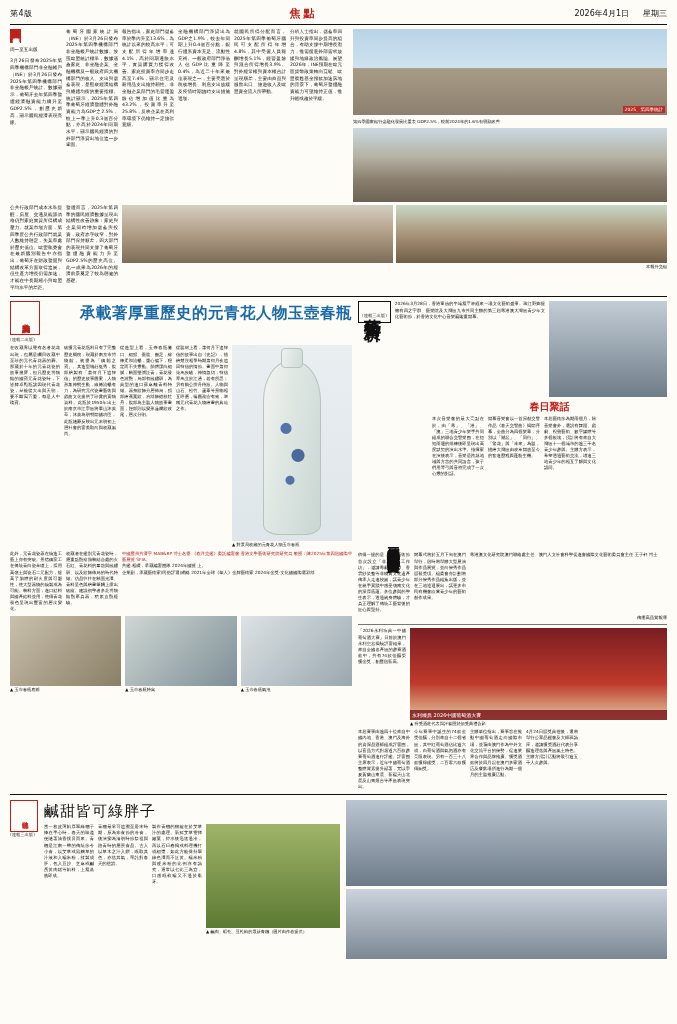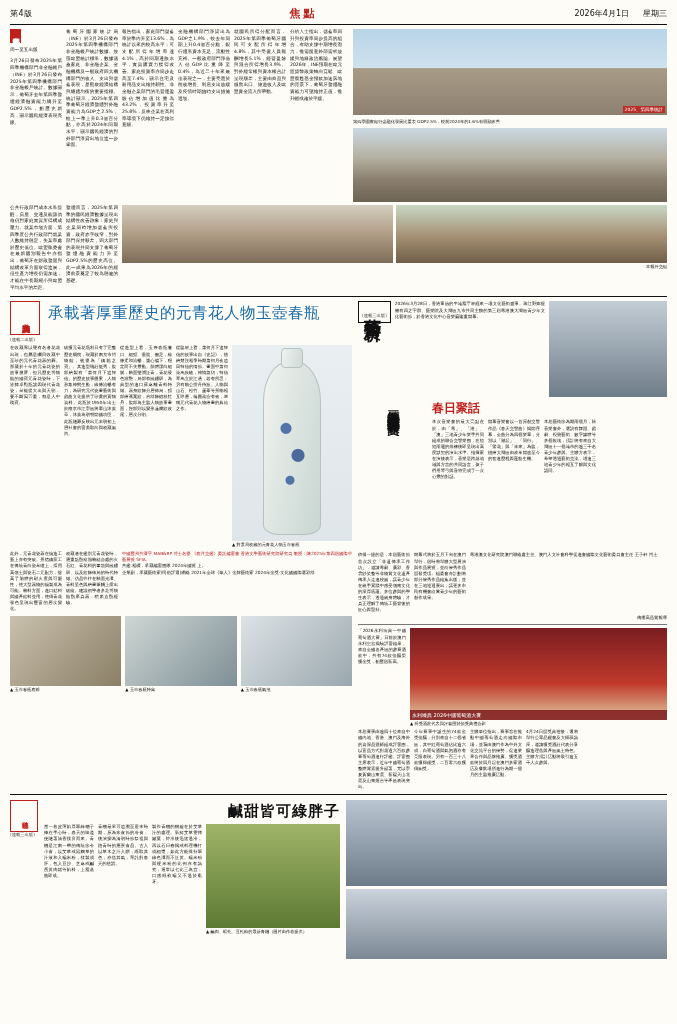--- a/index.html
+++ b/index.html
@@ -53,22 +53,22 @@
   .ph.market{background:linear-gradient(#c9d8c6 0%,#a58f72 55%,#6f5e48 100%);}
   .cap{font-size:4.2px;line-height:1.4;margin-top:1px;}
   .photo-label{position:absolute;right:2px;bottom:2px;background:rgba(190,30,26,.85);
     color:#fff;font-size:4.5px;padding:1px 2px;}
 
   
   .sec2{display:flex;gap:6px;margin-top:4px;}
   .sec2-left{flex:0 0 330px;}
   .sec2-right{flex:1;}
   .art-head{
-    font-family:"DejaVu Serif","Liberation Serif",serif;font-weight:normal;
-    font-size:15.5px;color:#1a6aa8;letter-spacing:.5px;text-align:left;margin:2px 0 4px;
+    font-family:"DejaVu Serif","Liberation Serif",serif;font-weight:bold;
+    font-size:15.5px;color:#1a6aa8;letter-spacing:.5px;text-align:right;margin:2px 0 4px;
   }
   .stamp{
     width:30px;height:34px;border:1.4px solid #c0201c;color:#c0201c;
     font-size:8px;font-weight:bold;display:flex;align-items:center;justify-content:center;
     text-align:center;line-height:1.05;padding:1px;box-sizing:border-box;
   }
   .subnote{font-size:4.3px;color:#444;line-height:1.4;}
 
   .vase-wrap{width:120px;}
   .vase-box{height:196px;background:linear-gradient(#e9eef1,#dfe6ea);position:relative;}
@@ -101,22 +101,22 @@
   .red-head{color:#c0201c;font-weight:bold;}
   .wine-head{
     font-family:"DejaVu Serif","Liberation Serif",serif;font-weight:bold;
     color:#b4171a;font-size:13.5px;line-height:1.2;text-align:center;letter-spacing:.5px;
   }
   .wine-photo{height:92px;background:linear-gradient(#7a1d22,#c0392b 60%,#e0c9a0);position:relative;}
   .wine-banner{position:absolute;left:0;right:0;bottom:0;background:rgba(120,15,20,.8);color:#fff;font-size:5px;padding:2px;}
 
   .bottom{display:flex;gap:6px;margin-top:5px;}
   .food-head{
-    font-family:"DejaVu Serif","Liberation Serif",serif;font-weight:bold;
-    font-size:15px;letter-spacing:1px;text-align:right;margin:2px 0 3px;
+    font-family:"DejaVu Serif","Liberation Serif",serif;font-weight:normal;
+    font-size:15px;letter-spacing:1px;text-align:left;margin:2px 0 3px;
   }
   .food-img{height:104px;background:linear-gradient(#9fb468,#5d7a33);}
   .stampsm{width:26px;height:30px;border:1.2px solid #c0201c;color:#c0201c;font-size:7px;
     display:flex;align-items:center;justify-content:center;text-align:center;line-height:1.05;}
   .group-photo{height:86px;background:linear-gradient(#b9c6d2,#6d7a87);}
   .award-photo{height:70px;background:linear-gradient(#cbd3dc,#7b8894);}
 </style>
 </head>
 <body>
 
@@ -237,21 +237,21 @@
           <div class="tiny2">2026年3月28日，香港童熱的半城籠罩杯經來一場文化藝術盛事。珠江野鄉提擁有四之字群、藝樂院及大灣區九市共同主辦的第三屆粵港澳大灣區青少年文化藝術節，於香港文化中心音樂廳隆重開幕。</div>
         </div>
         <div class="portrait"></div>
       </div>
 
       <div style="display:flex;gap:4px;margin-top:3px">
         <div style="width:70px">
           <div class="art-head v" style="font-size:13px;color:#111;height:150px;margin:0 auto">第三屆粵港澳大灣區青少年文化藝術節奏響《春天交響曲》</div>
         </div>
         <div style="flex:1">
-          <div class="red-head" style="font-size:12px;text-align:left">春日聚話</div>
+          <div class="red-head" style="font-size:10px;text-align:center">春日聚話</div>
           <div style="display:flex;gap:4px;margin-top:2px">
             <div style="width:52px" class="tiny2">本次音樂會的最大亮點在於，由「粵」、「港」、「澳」三地青少年樂手共同組成的聯合交響樂團，在短短兩週的排練後即呈現出高度默契的演出水準。指揮家在演後表示，音樂是跨越地域與方言的共同語言，孩子們用琴弓與音符完成了一次心靈的對話。</div>
             <div style="width:52px" class="tiny2">開幕音樂會以一首原創交響作品《春天交響曲》揭開序幕，全曲分為四個樂章，分別以「潮起」、「同行」、「繁花」與「未來」為題，描繪大灣區由改革開放至今的奮進歷程與蓬勃生機。</div>
             <div style="width:52px" class="tiny2">本屆藝術節為期兩個月，除音樂會外，還設有舞蹈、戲劇、視覺藝術、數字媒體等多個板塊，預計將有來自大灣區十一個城市的逾三千名青少年參與。主辦方表示，希望透過藝術交流，增進三地青少年的相互了解與文化認同。</div>
           </div>
         </div>
       </div>
 
       <div style="display:flex;gap:4px;margin-top:2px">
         <div style="width:52px" class="tiny2">值得一提的是，本屆藝術節首次設立「非遺傳承工作坊」，邀請粵劇、廣彩、香雲紗染整等非物質文化遺產傳承人走進校園，讓青少年在親手實踐中感受嶺南文化的深厚底蘊。多位參與的學生表示，透過親身體驗，才真正理解了傳統工藝背後的匠心與堅持。</div>

